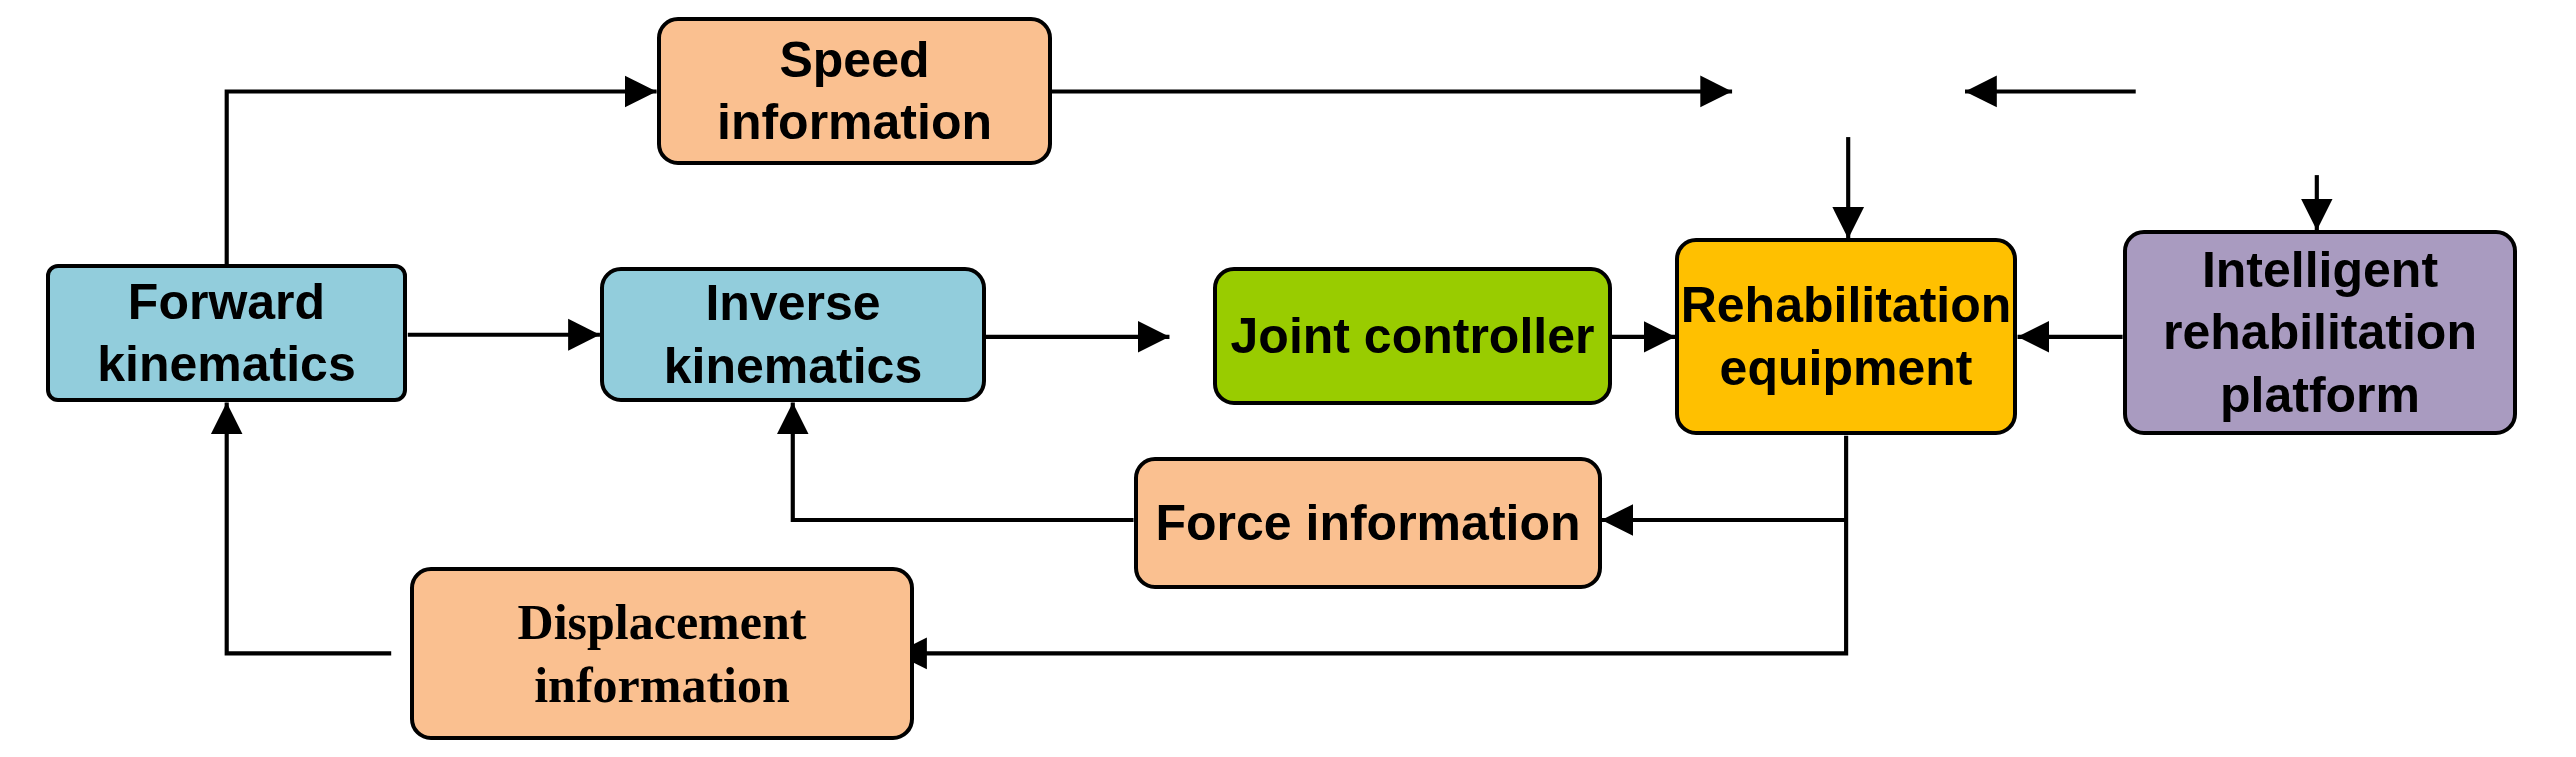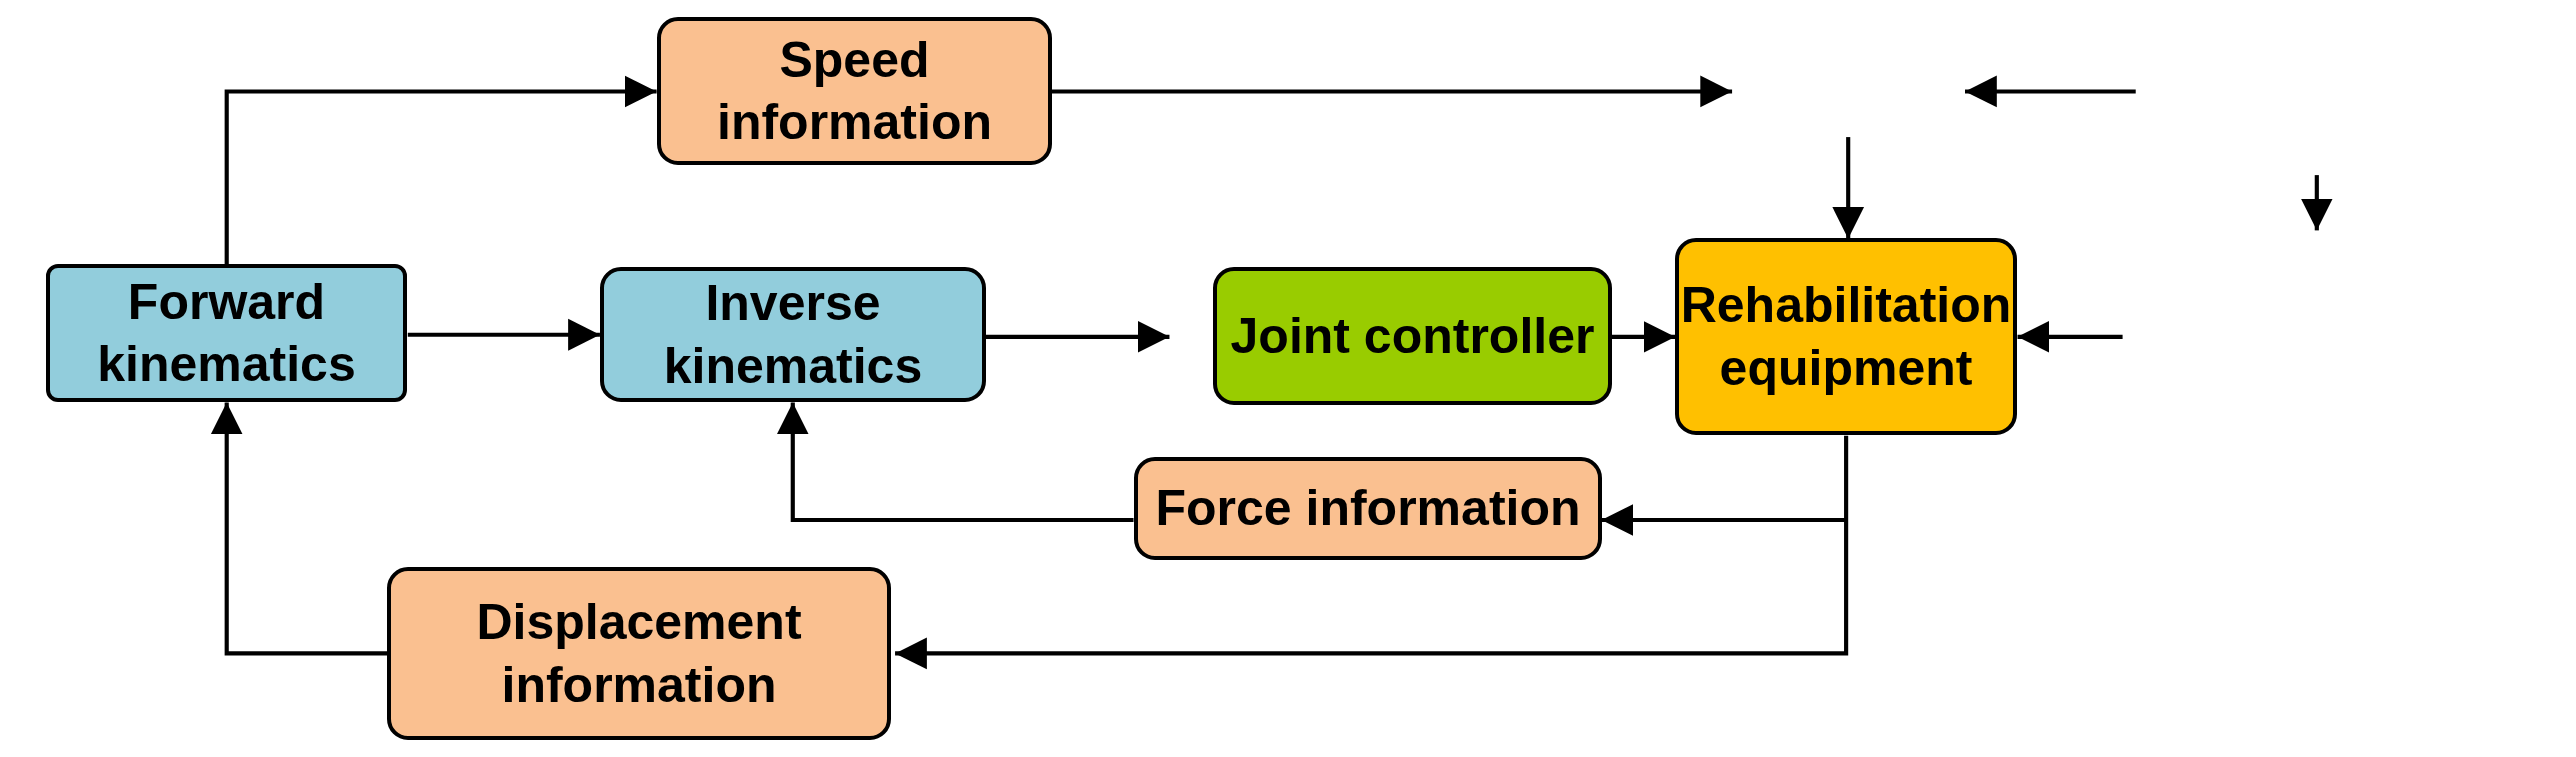--- a/index.html
+++ b/index.html
@@ -38,22 +38,22 @@
   }
   
   .n-speed    { left: 657px;  top: 17.3px;  width: 395px; height: 148px; }
   .n-muscle   { left: 1732px; top: 46px;  width: 233px; height: 91px; }
   .n-patients { left: 2136px; top: 7px;  width: 361px; height: 168px; }
   .n-forward  { left: 46px;   top: 264px; width: 361px; height: 138px; border-radius: 12px; }
   .n-inverse  { left: 600px;  top: 267px; width: 386px; height: 135px; align-items: center; }
   .n-joint    { left: 1169px; top: 267px; width: 399px; height: 138px; margin-left: 44px; }
   .n-rehab    { left: 1675px; top: 238px; width: 342px; height: 197px; }
   .n-platform { left: 2123px; top: 230px; width: 394px; height: 205px; }
-  .n-force    { left: 1134px; top: 457px; width: 468px; height: 103px; }
-  .n-disp     { left: 387px;  top: 567px; width: 504px; height: 173px; }
+  .n-force    { left: 1134px; top: 457px; width: 468px; height: 132px; }
+  .n-disp     { left: 410px;  top: 567px; width: 504px; height: 173px; font-family: Liberation Serif, serif; }
 </style>
 </head>
 <body>
 
 <div class="stage">
 
   <svg class="wires" viewBox="0 0 3727 1096" aria-hidden="true">
     <defs>
       <marker id="ah" viewBox="0 0 10 10" refX="10" refY="5" markerWidth="46" markerHeight="50" orient="auto" markerUnits="userSpaceOnUse">
         <path d="M0,0 L10,5 L0,10 Z" fill="#000000"></path>
@@ -93,20 +93,25 @@
 
   <div class="node n-joint" style="background-color: rgb(153, 204, 0);">
     <span>Joint controller</span>
   </div>
 
   <div class="node n-rehab" style="background-color: rgb(255, 192, 0);">
     <span>Rehabilitation
 equipment</span>
   </div>
 
+  <div class="node n-platform" style="background-color: rgb(169, 155, 192);">
+    <span>Intelligent
+rehabilitation
+platform</span>
+  </div>
 
   <div class="node n-force" style="background-color: rgb(250, 192, 144);">
     <span>Force information</span>
   </div>
 
   <div class="node n-disp" style="background-color: rgb(250, 192, 144);">
     <span>Displacement
 information</span>
   </div>
 

